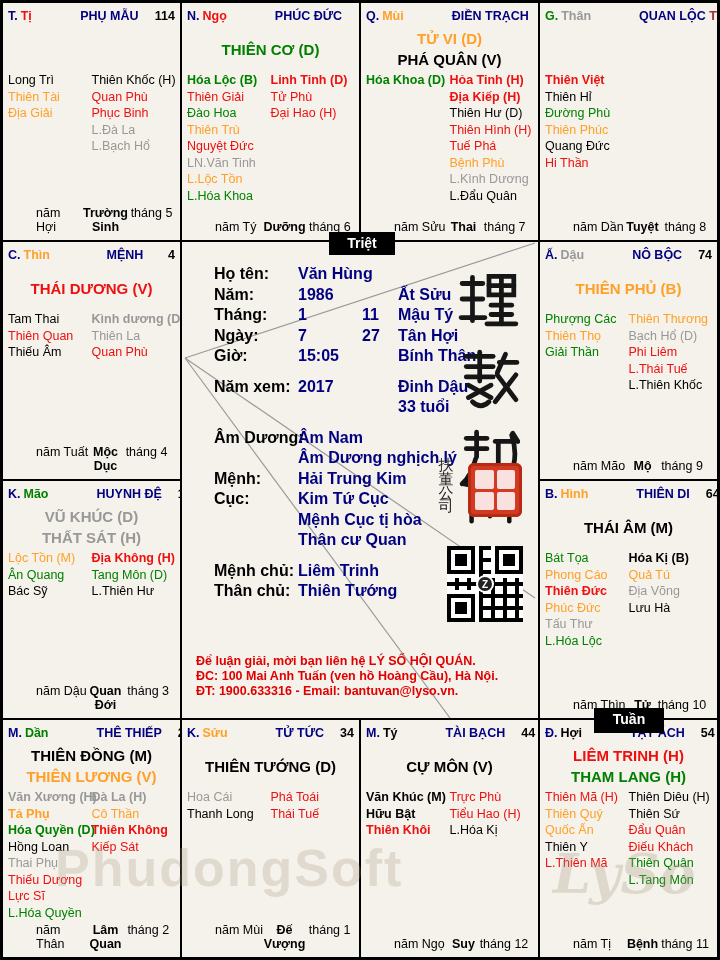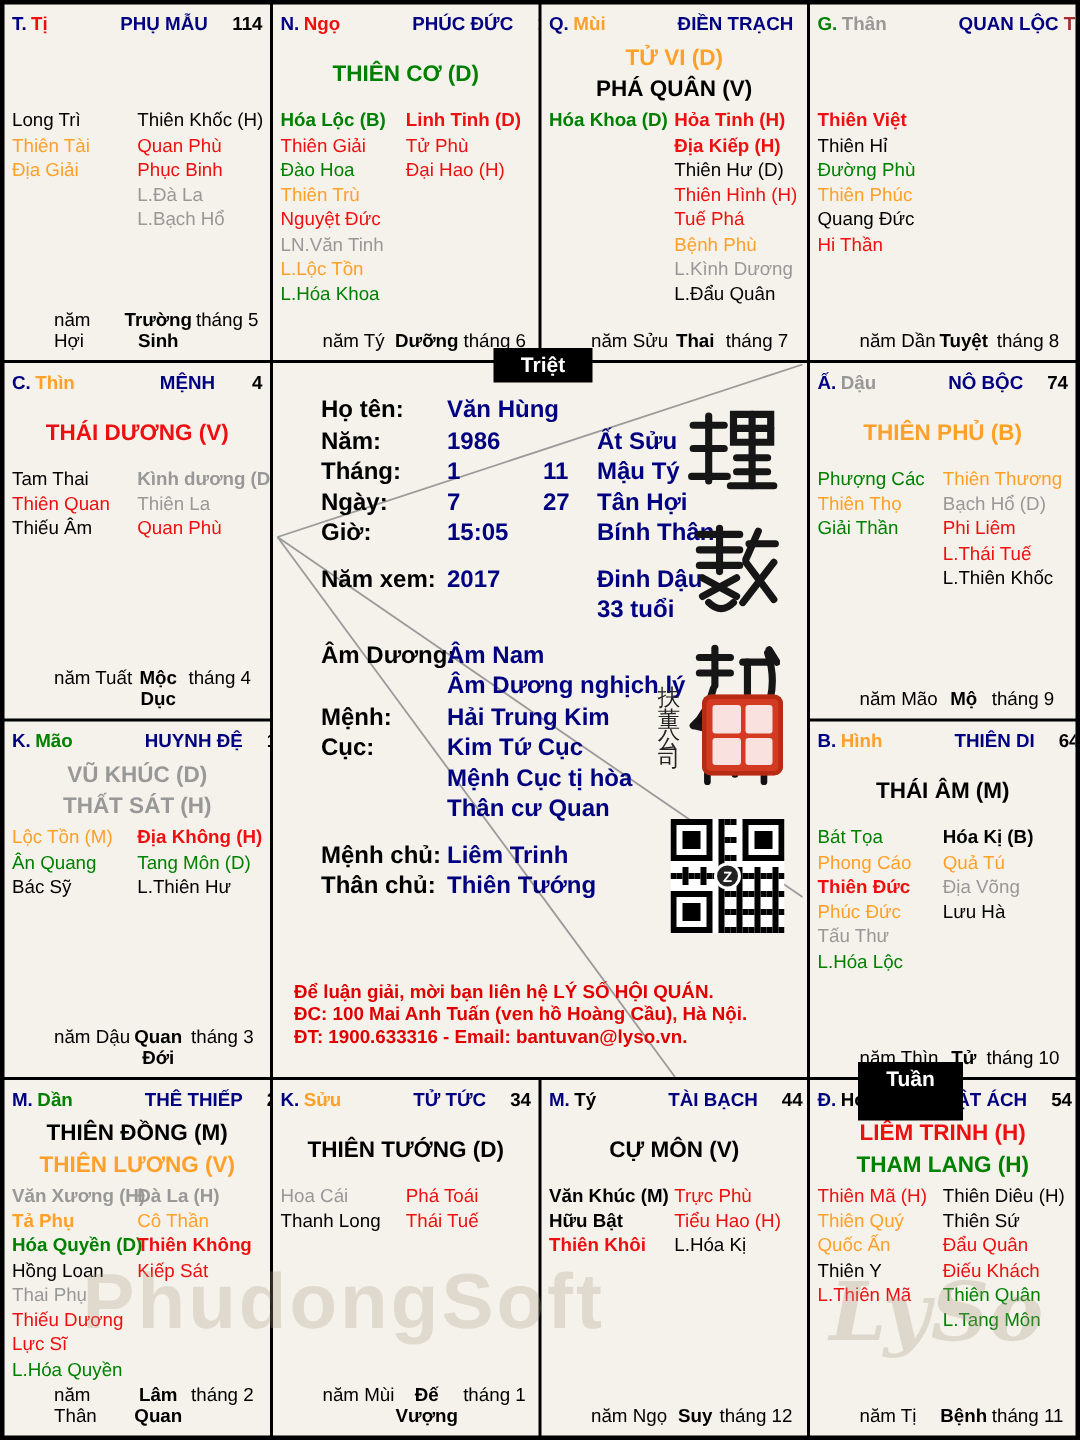--- a/index.html
+++ b/index.html
@@ -21,21 +21,21 @@
   .pfoot .fyear{width:60px;text-align:left;padding-left:28px;}
   .pfoot .fstage{flex:1;text-align:center;font-weight:bold;}
   .pfoot .fmonth{width:60px;text-align:center;}
   .c-navy{color:#000080;} .c-red{color:#EE1010;} .c-orange{color:#FFA028;}
   .c-green{color:#008000;} .c-gray{color:#989898;} .c-black{color:#000000;}
   .c-maroon{color:#A03030;}
   .bold{font-weight:bold;}
   .badge{position:absolute;background:#000;color:#fff;font-weight:bold;font-size:14px;
     text-align:center;line-height:23px;z-index:10;}
   #badge-triet{left:329px;top:232px;width:66px;height:23px;}
-  #badge-tuan{left:572px;top:708px;width:70px;height:39px;}
+  #badge-tuan{left:594px;top:708px;width:70px;height:25px;}
   #aspect-lines{position:absolute;left:0;top:0;z-index:1;}
   #info{position:absolute;left:0;top:22px;width:100%;z-index:2;}
   .irow{display:grid;grid-template-columns:84px 64px 36px auto;padding-left:32px;height:20.5px;
     font-size:16px;font-weight:bold;line-height:20.5px;white-space:nowrap;}
   .irow .ilabel{color:#000;}
   .irow .ival{color:#000080;}
   .ispacer{height:10px;}
   #ad{position:absolute;left:14px;top:412px;z-index:3;font-size:12.5px;font-weight:bold;
     color:#E00000;line-height:15px;white-space:nowrap;}
   .callig{position:absolute;z-index:2;}

